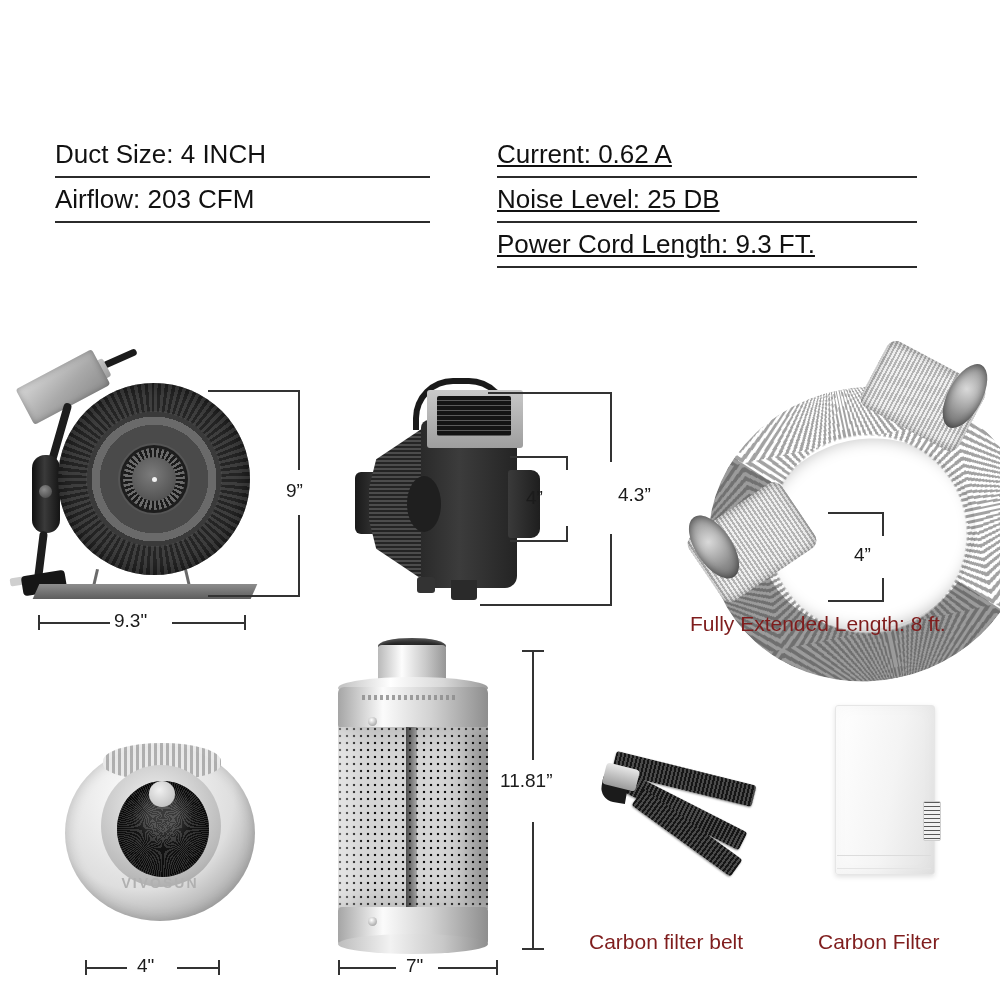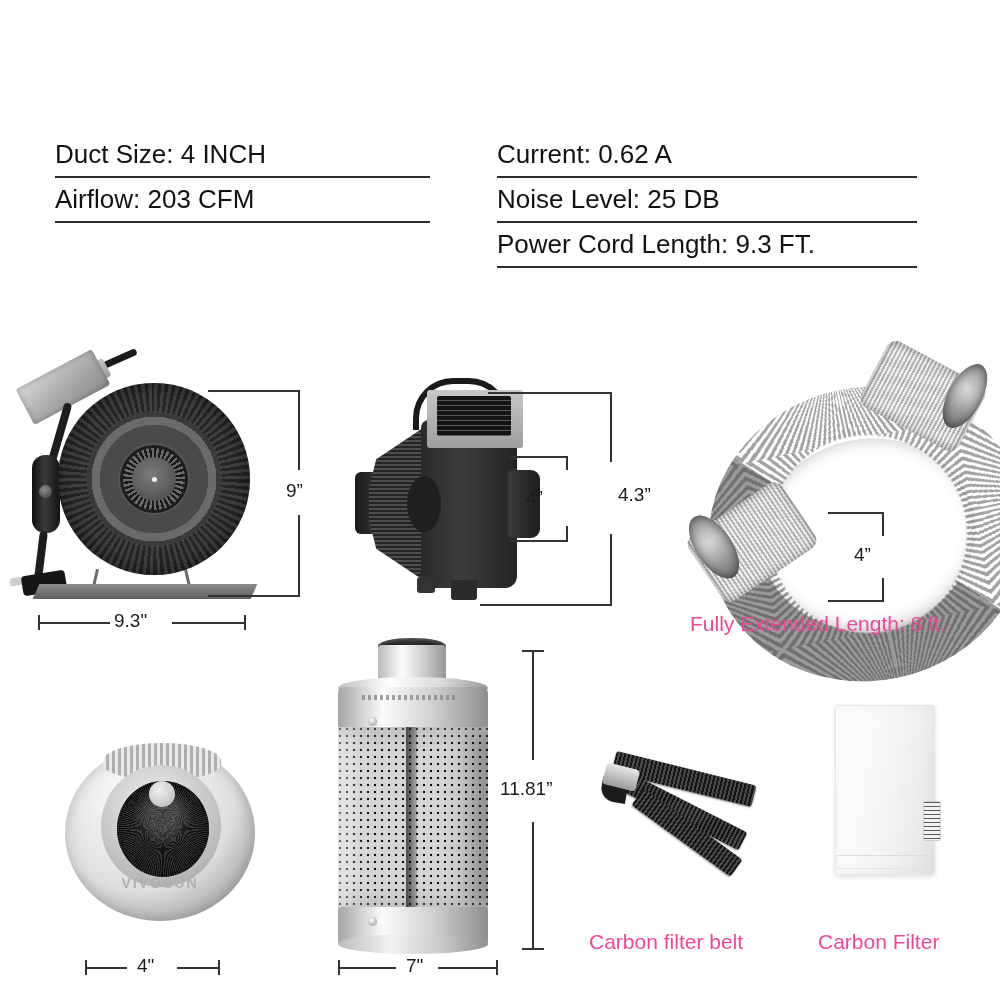--- a/index.html
+++ b/index.html
@@ -20,40 +20,40 @@
     text-align:center;
     font-size:58px;font-weight:bold;
     letter-spacing:-1px;
     color:#0a0a0a;
     font-family:"Liberation Sans",sans-serif;
   }
 
   
   .spec-col{position:absolute;text-align:right;}
   .spec-col.left{left:55px;top:133px;width:375px;}
-  .spec-col.right{left:497px;top:133px;width:420px;}
+  .spec-col.right{left:497px;top:133px;width:420px;text-decoration:underline;}
   .spec-row{
     position:relative;
     height:43px;
     border-bottom:2px solid #2b2b2b;
     display:flex;align-items:center;
   }
   .spec-text{
     font-size:26px;
     color:#111;
     white-space:nowrap;
     letter-spacing:0px;
   }
 
   
   .fig{position:absolute;}
   .caption{
     position:absolute;
     font-size:21px;
-    color:#ec4899;
+    color:#7f1d1d;
     white-space:nowrap;
   }
   .dim-label{
     position:absolute;
     font-size:19px;
     color:#1b1b1b;
     white-space:nowrap;
   }
   .vline{position:absolute;width:2px;background:#333;}
   .hline{position:absolute;height:2px;background:#333;}
@@ -504,21 +504,21 @@
     <div class="cf-foot-bot"></div>
     <div class="cf-screw" style="left:38px;top:72px;"></div>
     <div class="cf-screw" style="left:38px;top:272px;"></div>
   </div>
 
   <div class="fig" style="left:500px;top:650px;width:90px;height:300px;">
     <div class="tick-h" style="left:22px;top:0;width:22px;"></div>
     <div class="tick-h" style="left:22px;top:298px;width:22px;"></div>
     <div class="vline" style="left:32px;top:0;height:110px;"></div>
     <div class="vline" style="left:32px;top:172px;height:128px;"></div>
-    <div class="dim-label" style="left:0px;top:128px;">11.81”</div>
+    <div class="dim-label" style="left:0px;top:120px;">11.81”</div>
   </div>
 
   <div class="fig" style="left:338px;top:955px;width:160px;height:26px;">
     <div class="hline" style="left:0;top:12px;width:58px;"></div>
     <div class="hline" style="left:100px;top:12px;width:60px;"></div>
     <div class="tick-v" style="left:0;top:5px;height:15px;"></div>
     <div class="tick-v" style="left:158px;top:5px;height:15px;"></div>
     <div class="dim-label" style="left:68px;top:0px;">7"</div>
   </div>
 

